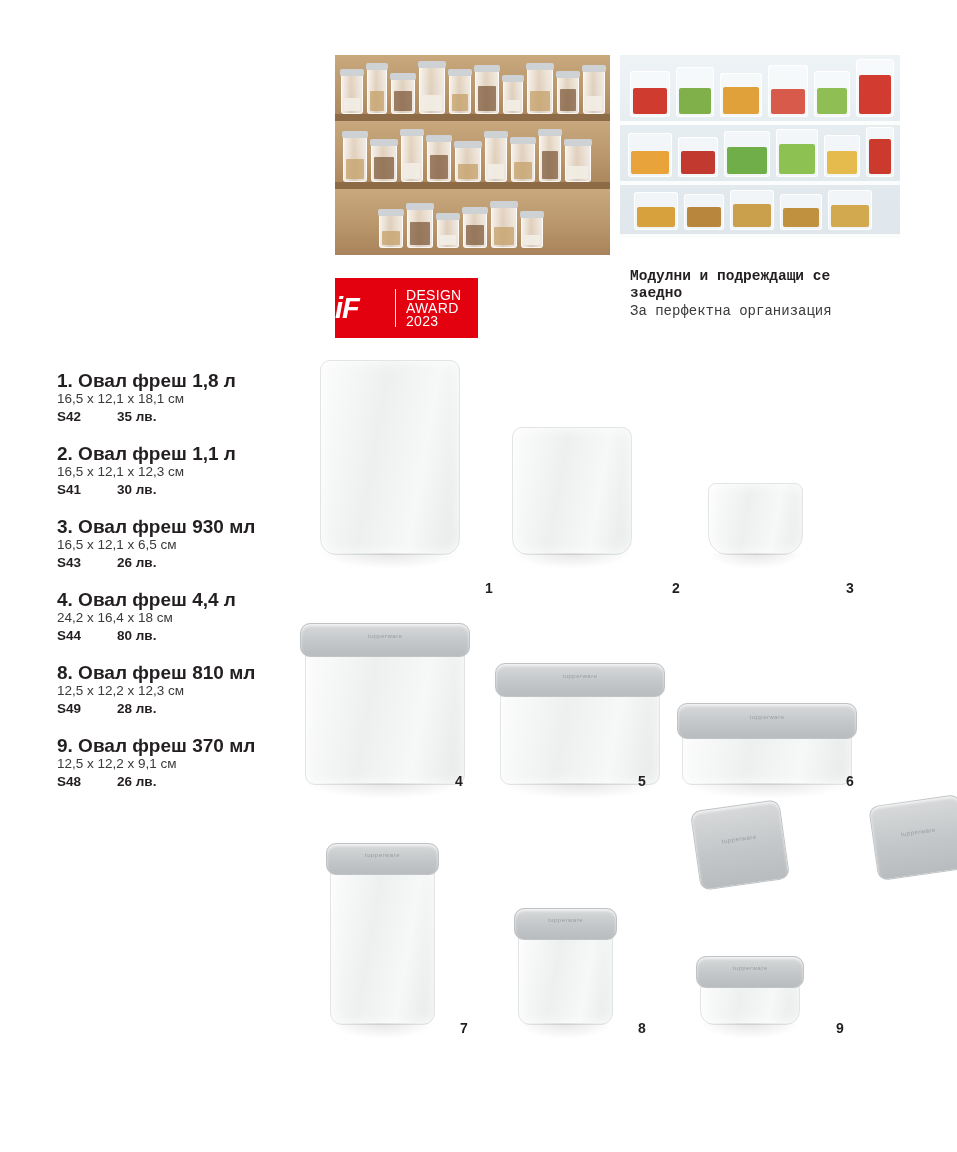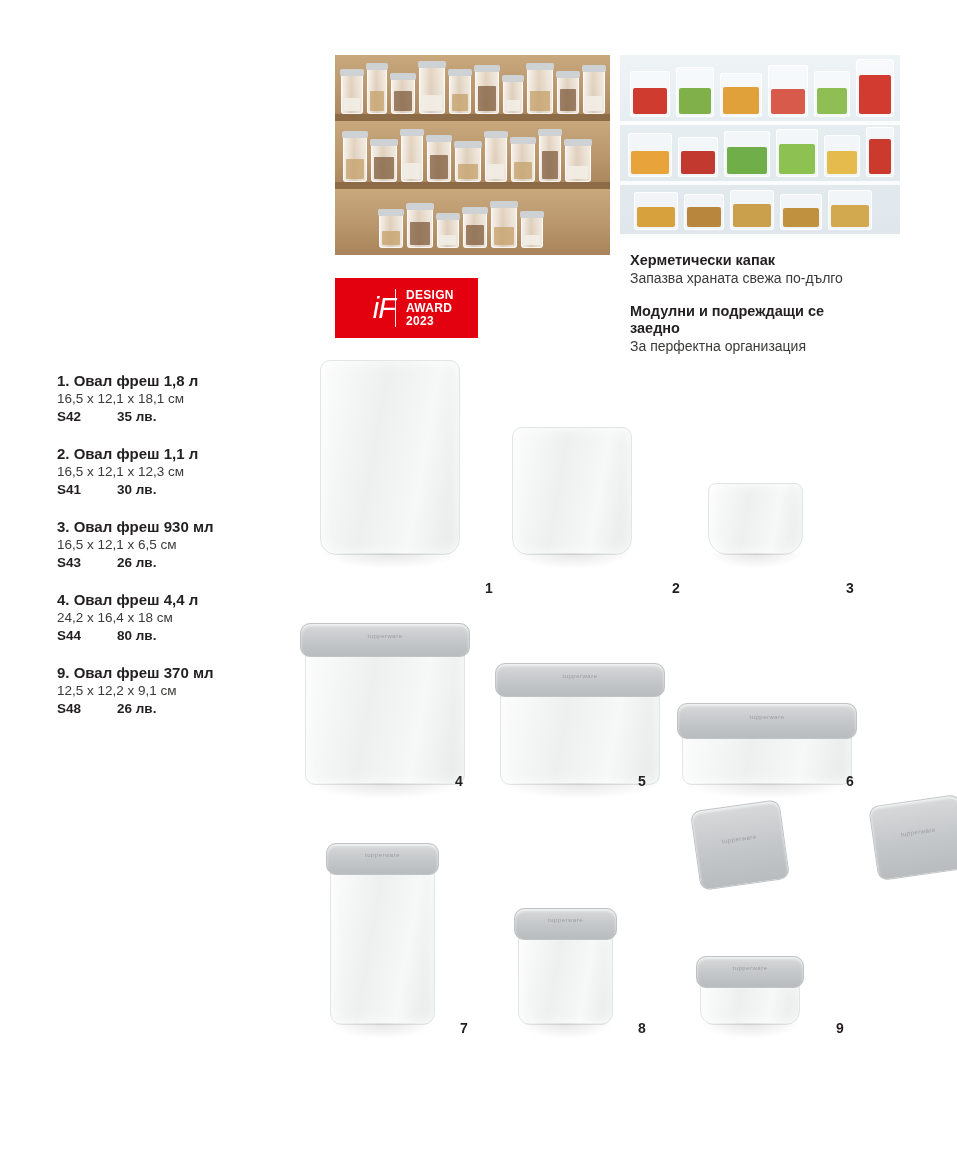--- a/index.html
+++ b/index.html
@@ -75,42 +75,42 @@
   .fbox i { position:absolute; left:2px; right:2px; bottom:2px; display:block; border-radius:2px; }
 
   
   .award {
     position: absolute; left: 335px; top: 278px;
     width: 143px; height: 60px;
     background: #e3000f; color: #ffffff;
     display: flex; align-items: center;
   }
   .award .if-mark {
-    width: 60px; text-align: right;
+    width: 60px; text-align: left;
     font-family: "Liberation Sans", sans-serif;
-    font-size: 29px; font-weight: normal; font-style: italic;
+    font-size: 29px; font-weight: bold; font-style: italic;
     letter-spacing: -1px;
   }
   .award .sep { width:1px; height:38px; background:#fff; opacity:.9; }
   .award .if-txt {
     padding-left: 10px;
-    font-size: 12px; font-weight: bold; line-height: 13px;
+    font-size: 14px; font-weight: normal; line-height: 13px;
     letter-spacing: .3px;
   }
 
   
   .features { position:absolute; left:630px; top:252px; width:285px; }
   .feat { margin-bottom: 16px; }
   .feat h4 { margin:0; font-size:14.5px; font-weight:bold; line-height:17px; color:#231f20; }
   .feat p  { margin:1px 0 0; font-size:14px; line-height:17px; color:#3b3a39; }
 
   
   .list { position:absolute; left:57px; top:372px; width:240px; }
   .item { margin-bottom: 21px; }
-  .item .title { font-size:15px; font-weight:bold; line-height:17px; }
+  .item .title { font-size:19px; font-weight:bold; line-height:17px; }
   .item .dims { font-size:13.5px; line-height:17px; color:#3b3a39; margin-top:1px; }
   .item .codeline { margin-top:2px; font-size:13.5px; font-weight:bold; display:flex; }
   .item .codeline .code { width:60px; }
   .item .codeline .price { }
 
   
   .products { position:absolute; left:290px; top:355px; width:620px; height:700px; }
 
   .num {
     position: absolute;
@@ -248,25 +248,21 @@
   <div class="if-mark">iF</div>
   <div class="sep"></div>
   <div class="if-txt">
     <div>DESIGN</div>
     <div>AWARD</div>
     <div>2023</div>
   </div>
 </div>
 
 <div class="features">
-  <div class="feat">
-    <h4>Херметически капак</h4>
-    <p>Запазва храната свежа по-дълго</p>
-  </div>
-  <div class="feat" style="margin-top:6px;">
+  <div class="feat" style="margin-top:16px;font-family:Liberation Mono, monospace;">
     <h4 style="width:215px;">Модулни и подреждащи се заедно</h4>
     <p>За перфектна организация</p>
   </div>
 </div>
 
 <div class="list">
 
   <div class="item">
     <div class="title">1. Овал фреш 1,8 л</div>
     <div class="dims">16,5 х 12,1 х 18,1 см</div>
@@ -299,20 +295,28 @@
     <div class="dims">24,2 х 16,4 х 18 см</div>
     <div class="codeline">
       <span class="code">S44</span>
       <span class="price">80 лв.</span>
     </div>
   </div>
 
 
 
 
+  <div class="item">
+    <div class="title">8. Овал фреш 810 мл</div>
+    <div class="dims">12,5 х 12,2 х 12,3 см</div>
+    <div class="codeline">
+      <span class="code">S49</span>
+      <span class="price">28 лв.</span>
+    </div>
+  </div>
 
   <div class="item">
     <div class="title">9. Овал фреш 370 мл</div>
     <div class="dims">12,5 х 12,2 х 9,1 см</div>
     <div class="codeline">
       <span class="code">S48</span>
       <span class="price">26 лв.</span>
     </div>
   </div>
 

